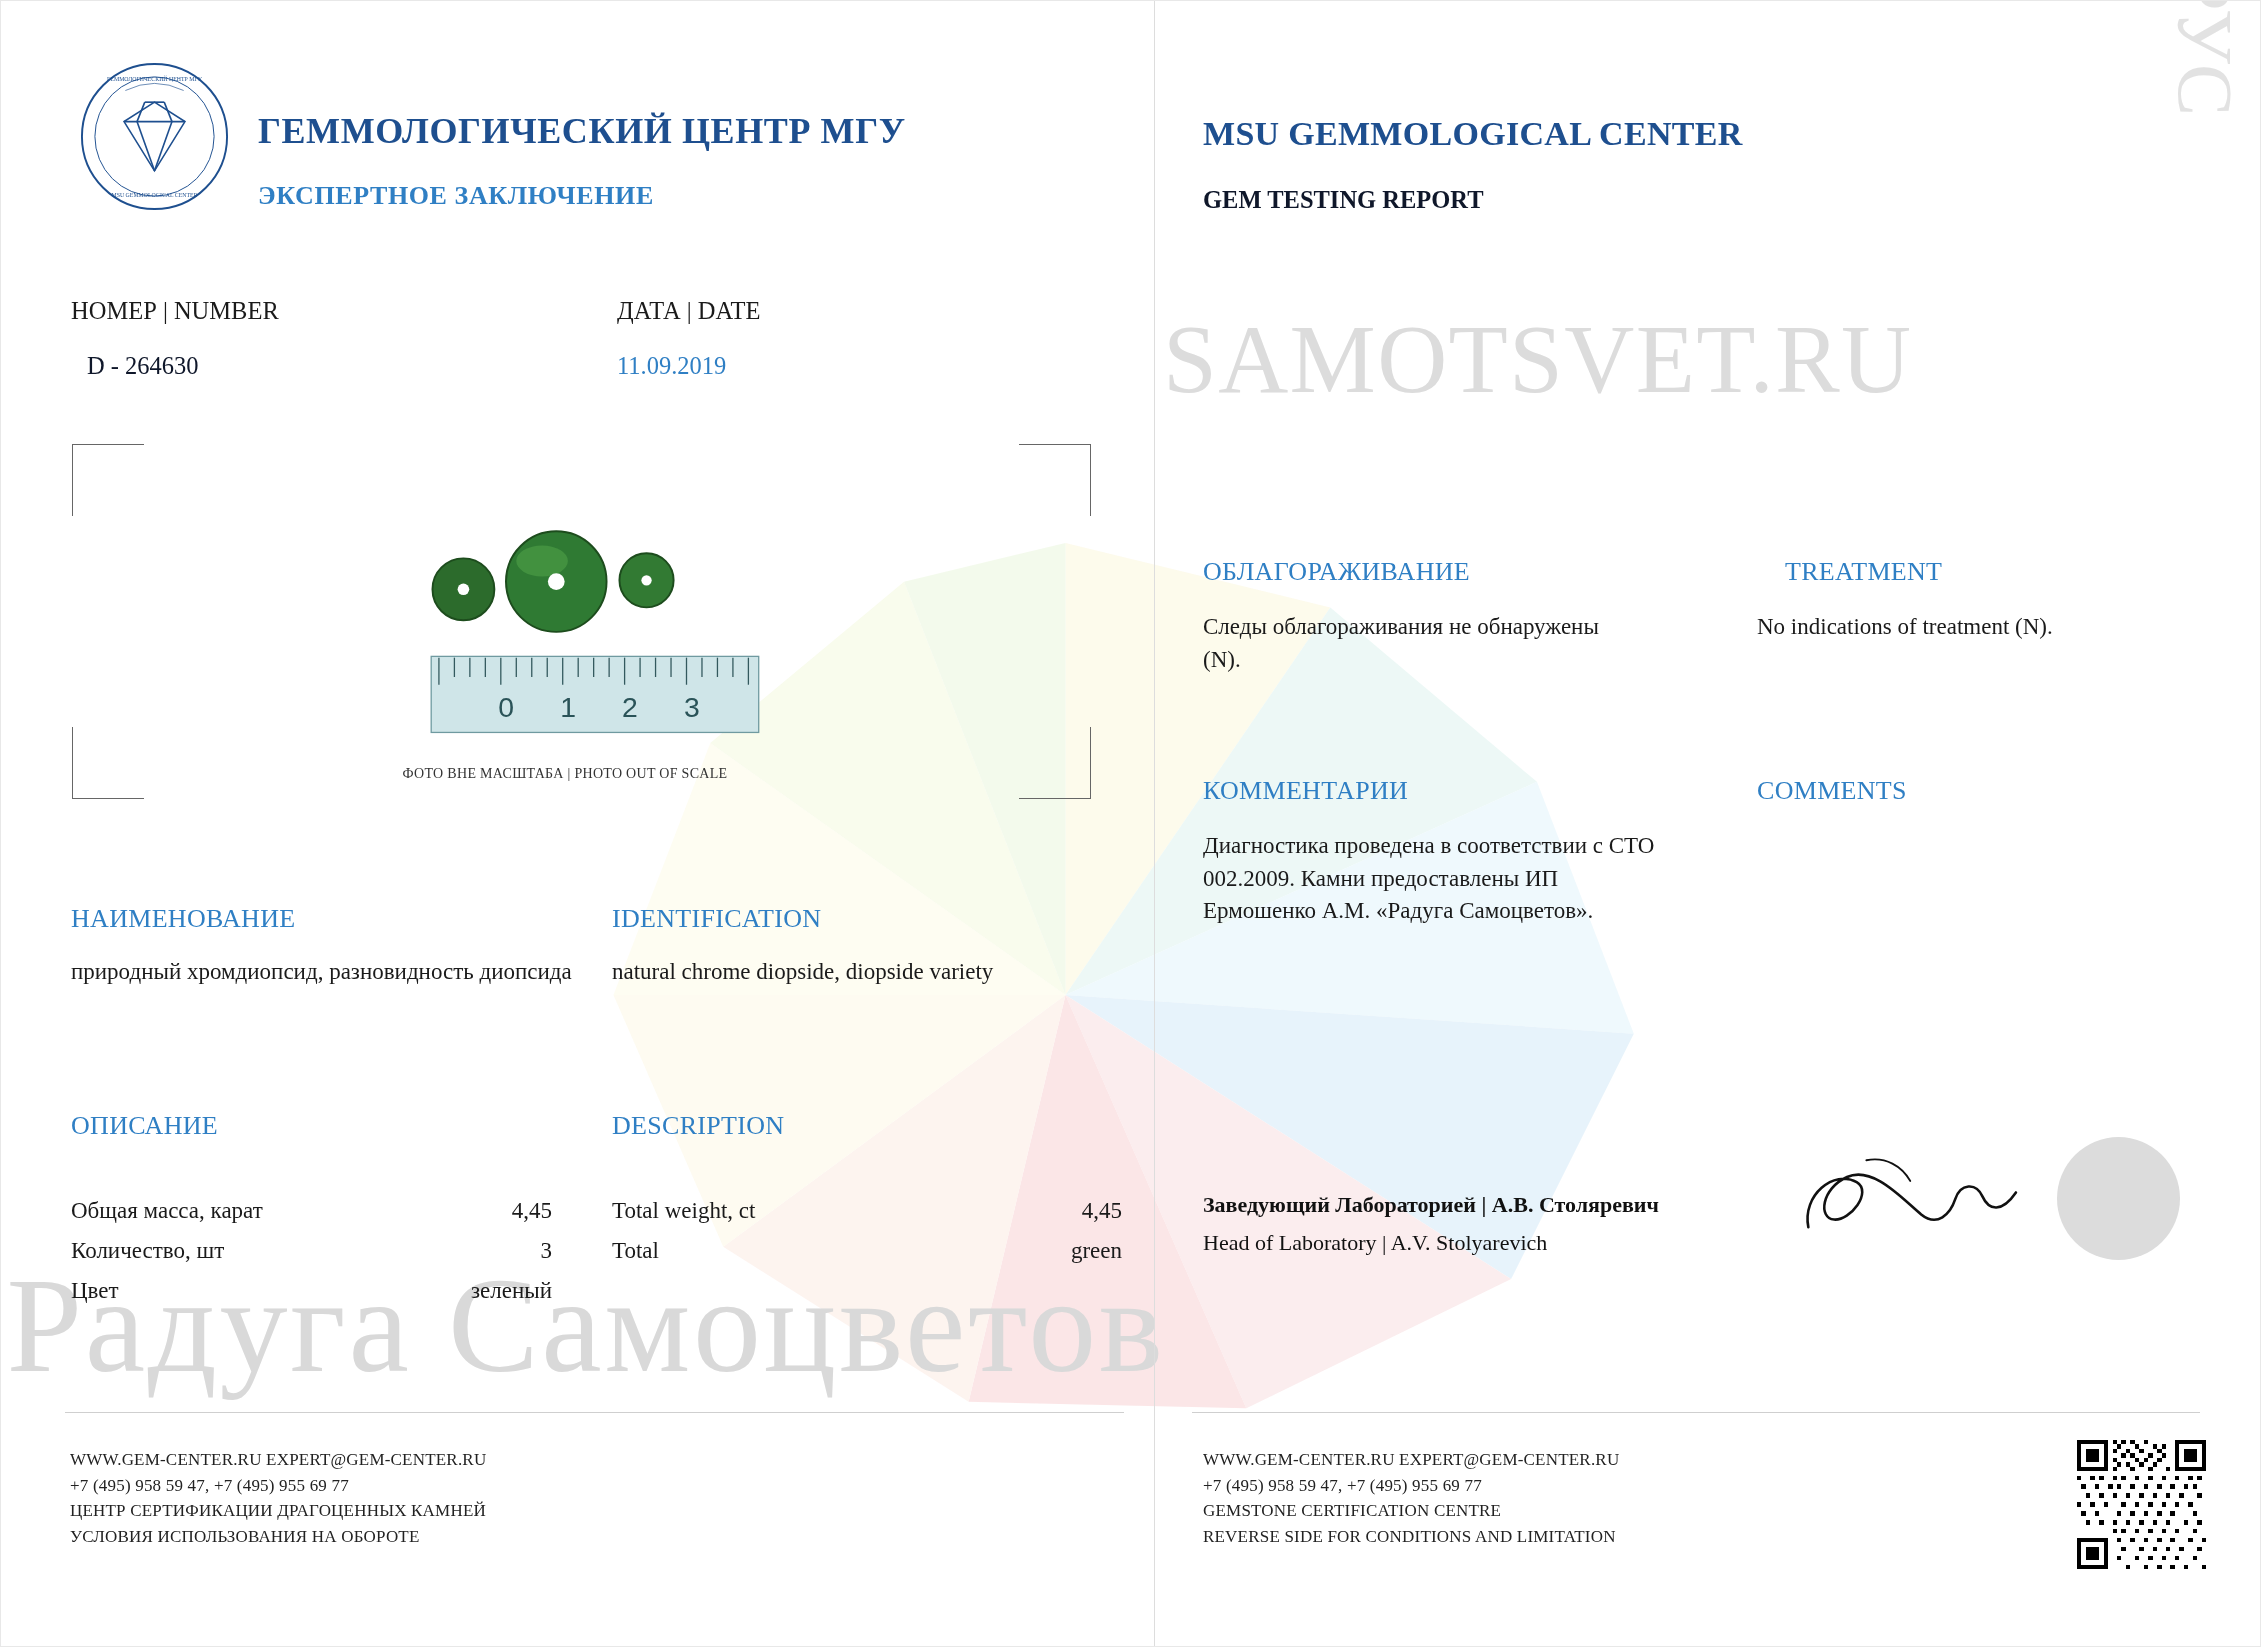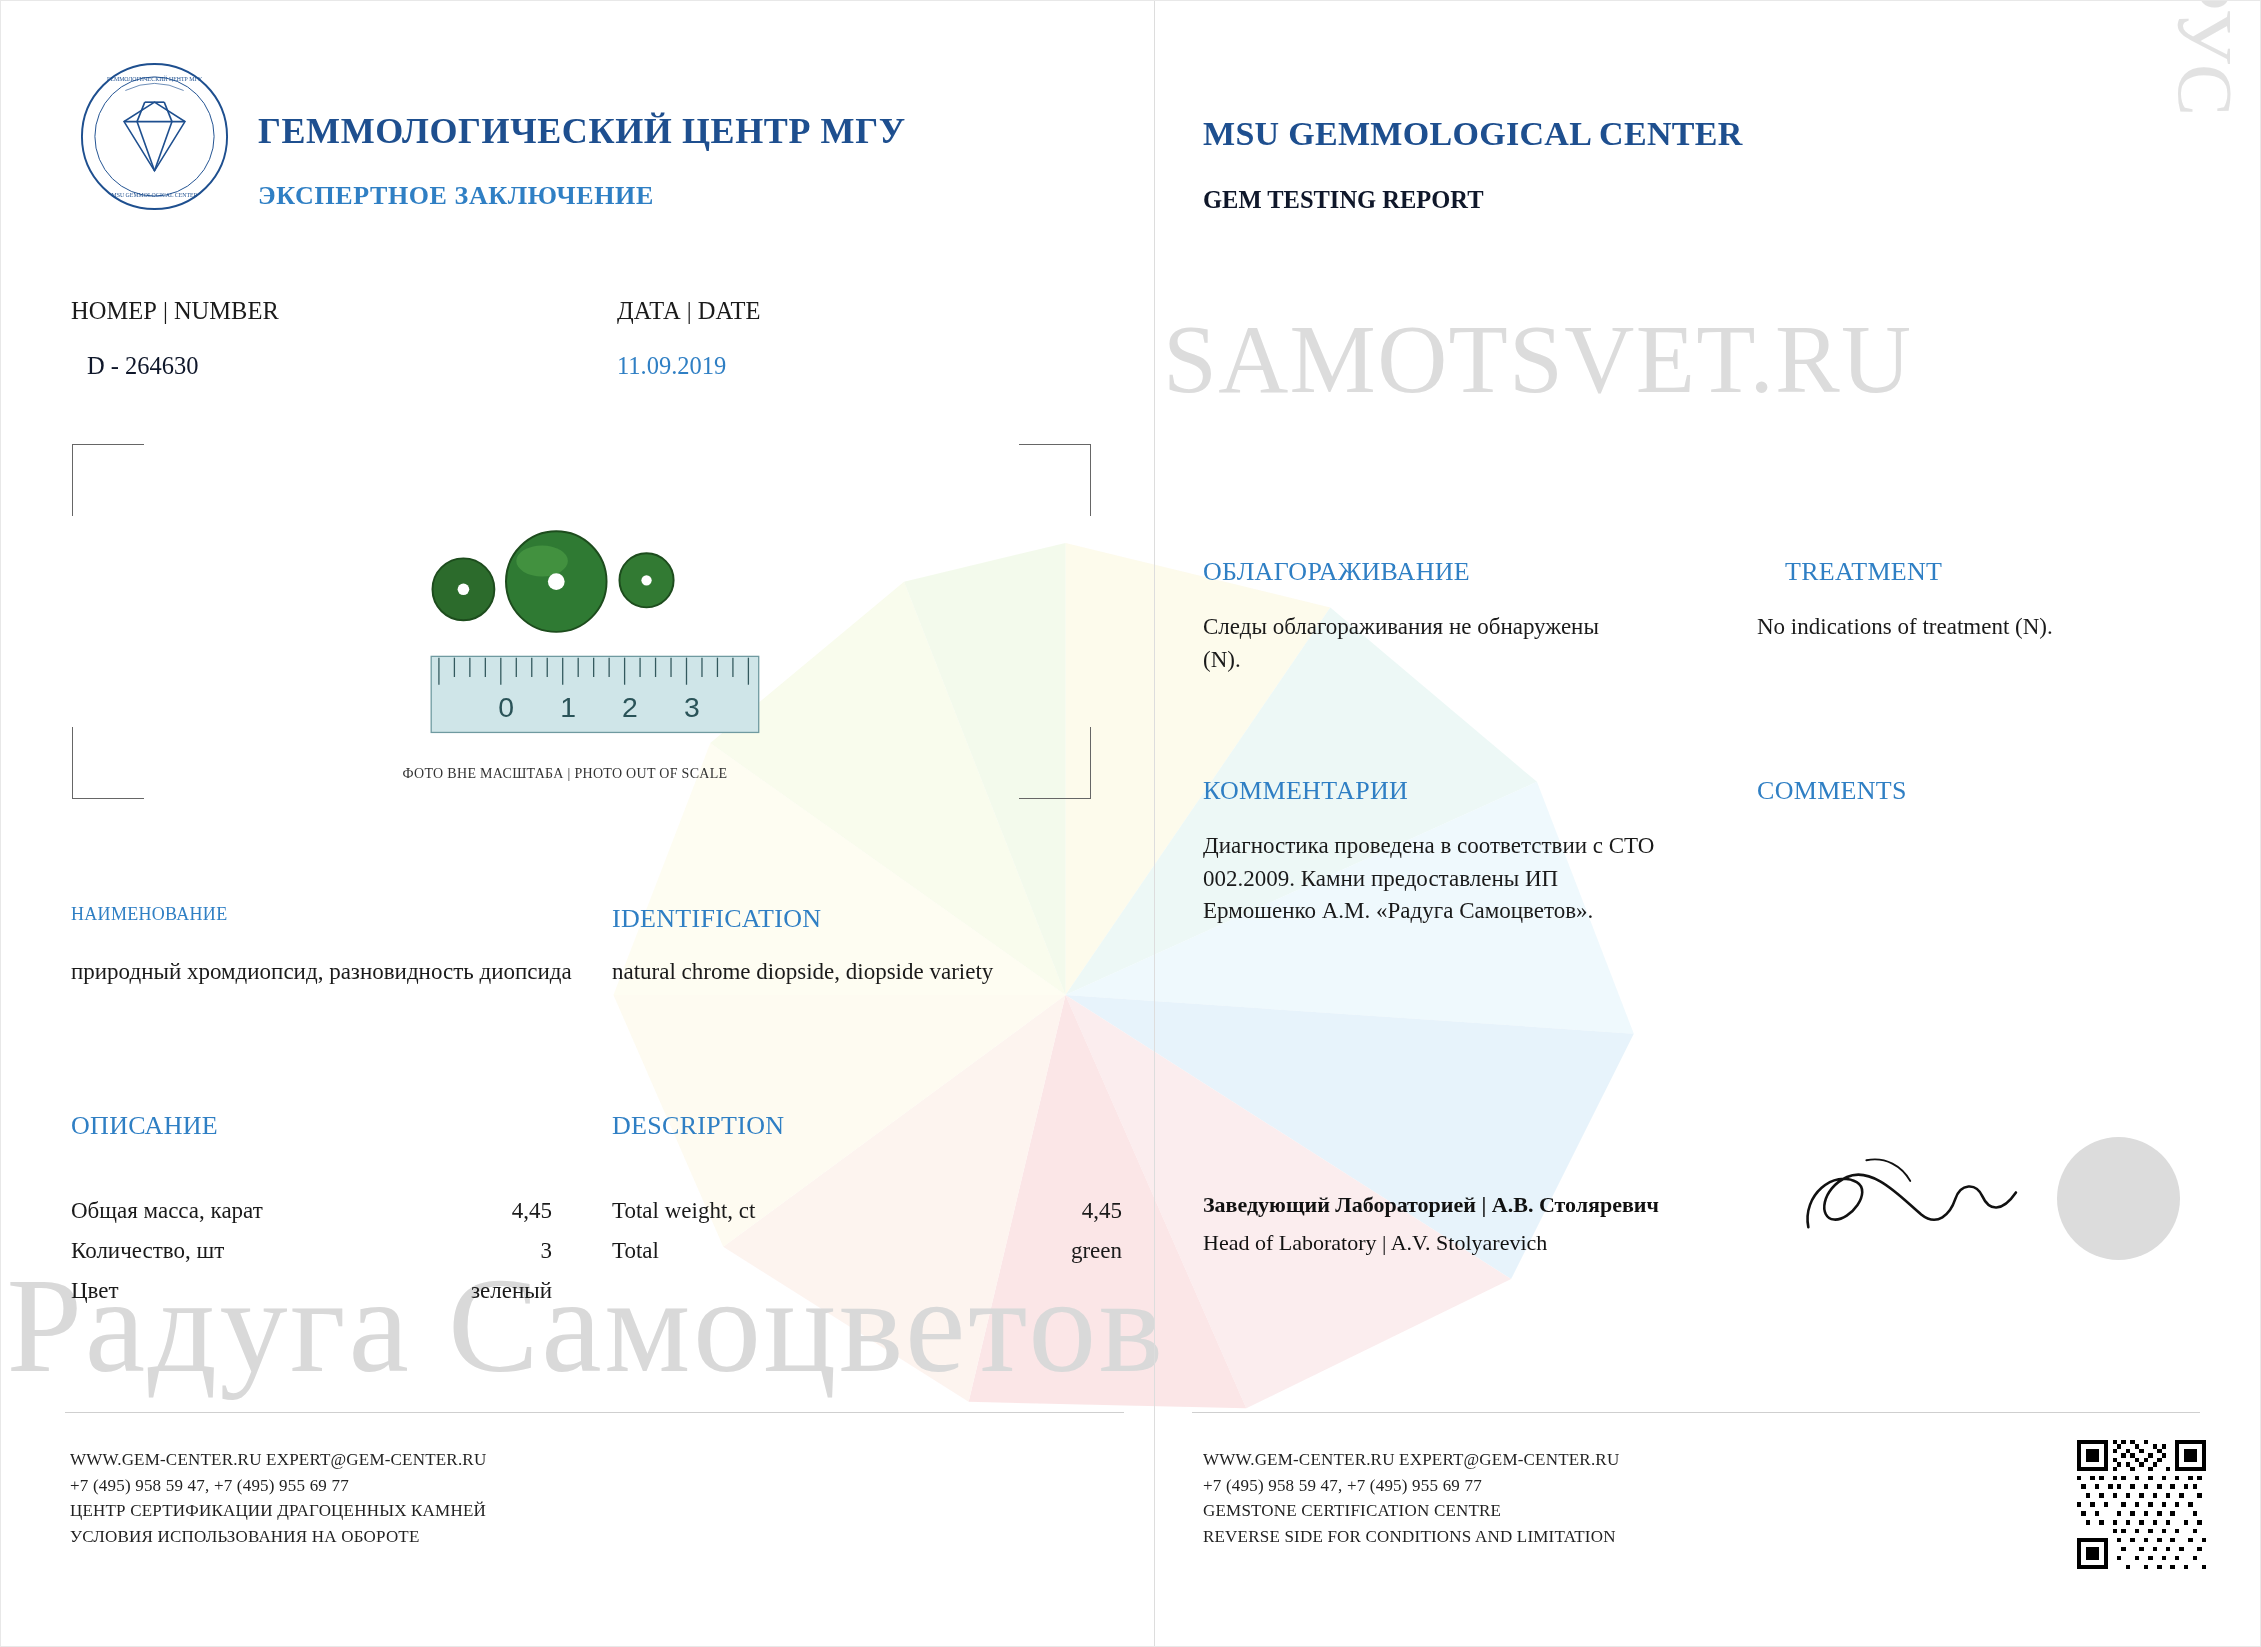--- a/index.html
+++ b/index.html
@@ -181,21 +181,21 @@
     left: 371px;
     top: 766px;
     width: 388px;
     text-align: center;
     font-size: 14px;
     color: #333;
     letter-spacing: 0.3px;
   }
 
   
-  #h-naim   { position: absolute; left: 71px;  top: 904px; font-size: 18px; }
+  #h-naim   { position: absolute; left: 71px;  top: 904px; font-size: 26px; }
   #h-ident  { position: absolute; left: 612px;  top: 904px; font-size: 26px; }
   #v-naim   { position: absolute; left: 71px;  top: 956px; width: 517px; font-size: 23px; line-height: 1.35; }
   #v-ident  { position: absolute; left: 612px;  top: 956px; width: 510px; font-size: 23px; line-height: 1.35; }
 
   #h-opis   { position: absolute; left: 71px;  top: 1111px; font-size: 26px; }
   #h-descr  { position: absolute; left: 612px;  top: 1111px; font-size: 26px; }
 
   table.spec {
     position: absolute;
     border-collapse: collapse;

